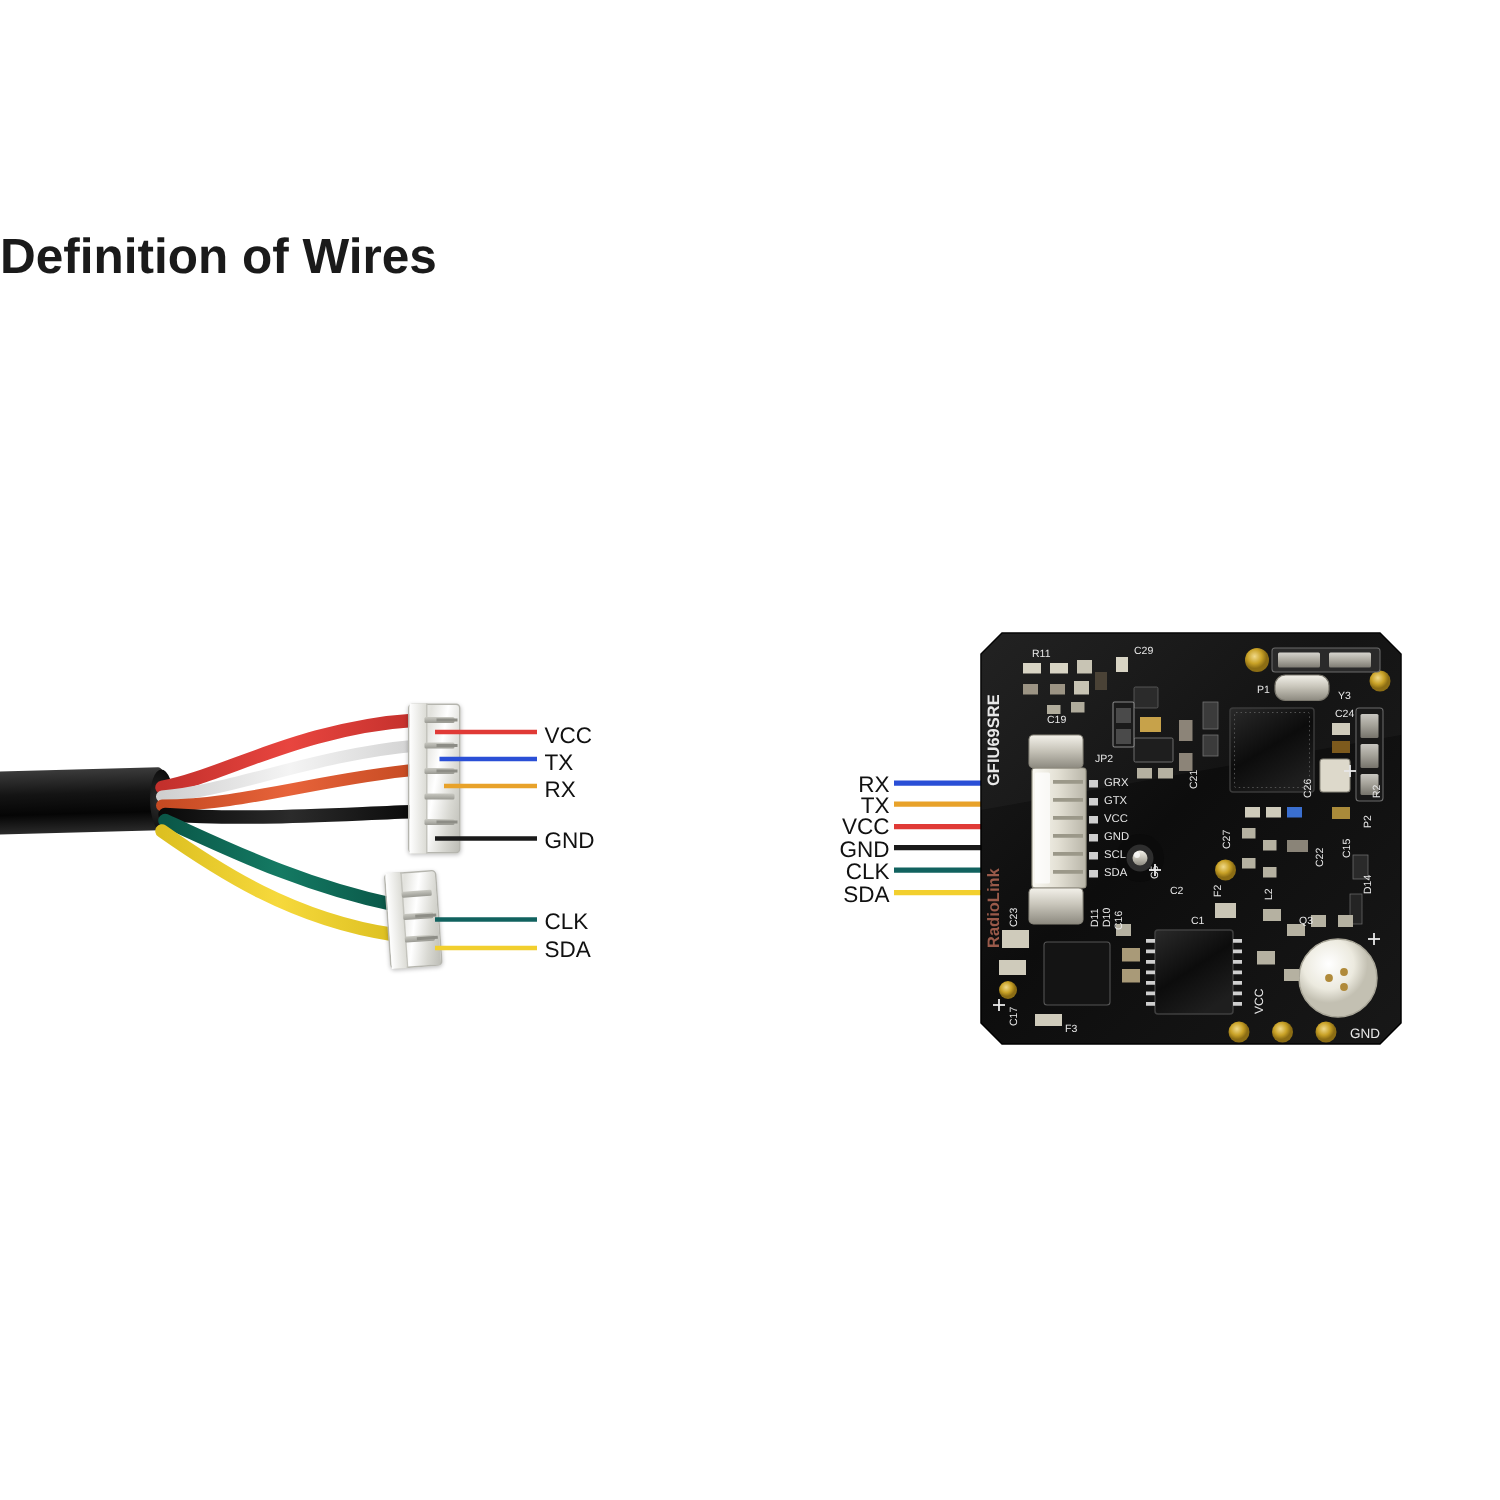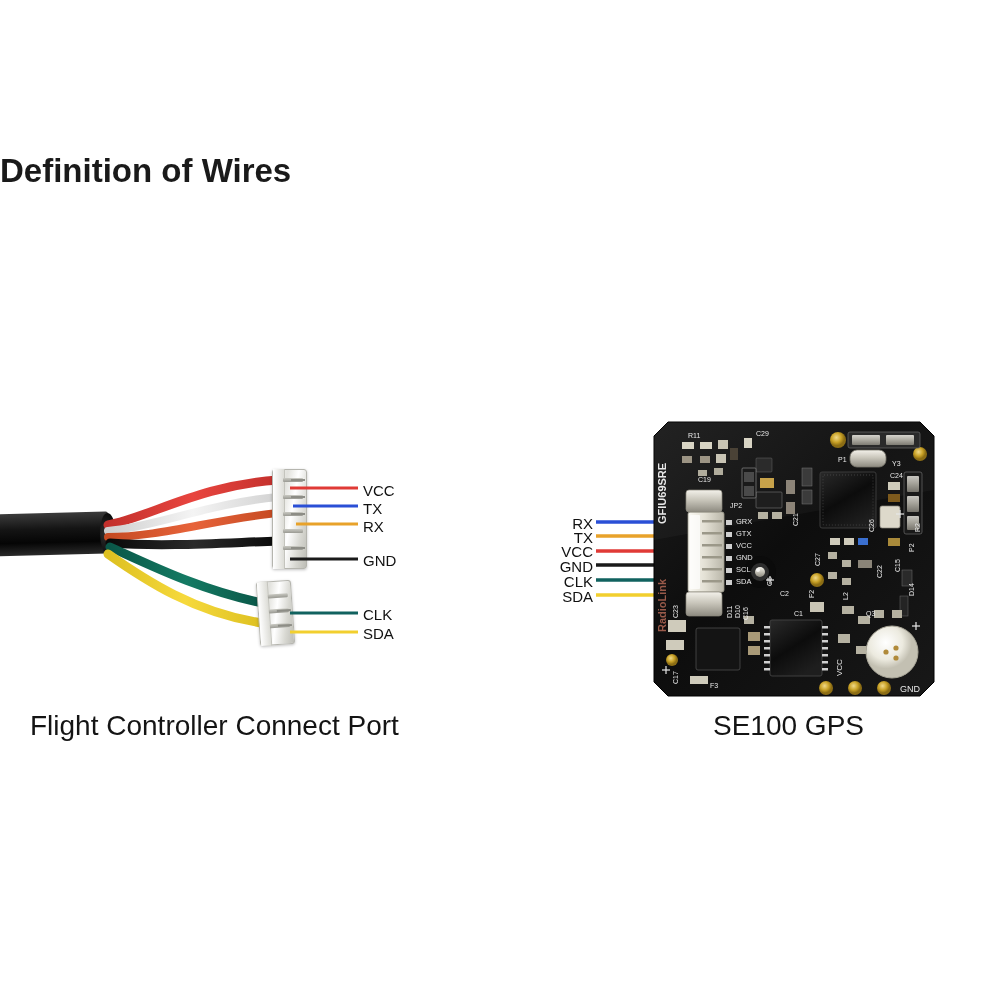--- a/index.html
+++ b/index.html
@@ -496,16 +496,14 @@
         <line x1="260" y1="206" x2="268" y2="206"></line>
           <line x1="264" y1="202" x2="264" y2="210"></line>
         <line x1="10" y1="250" x2="18" y2="250"></line>
           <line x1="14" y1="246" x2="14" y2="254"></line>
         <line x1="244" y1="94" x2="252" y2="94"></line>
           <line x1="248" y1="90" x2="248" y2="98"></line>
       </g>
     </svg>
   </div>
 
-  <div id="caption-left">Flight Controller Connect Port</div>
-  <div id="caption-right">SE100 GPS</div>
 
 </div>
 
 </body></html>

